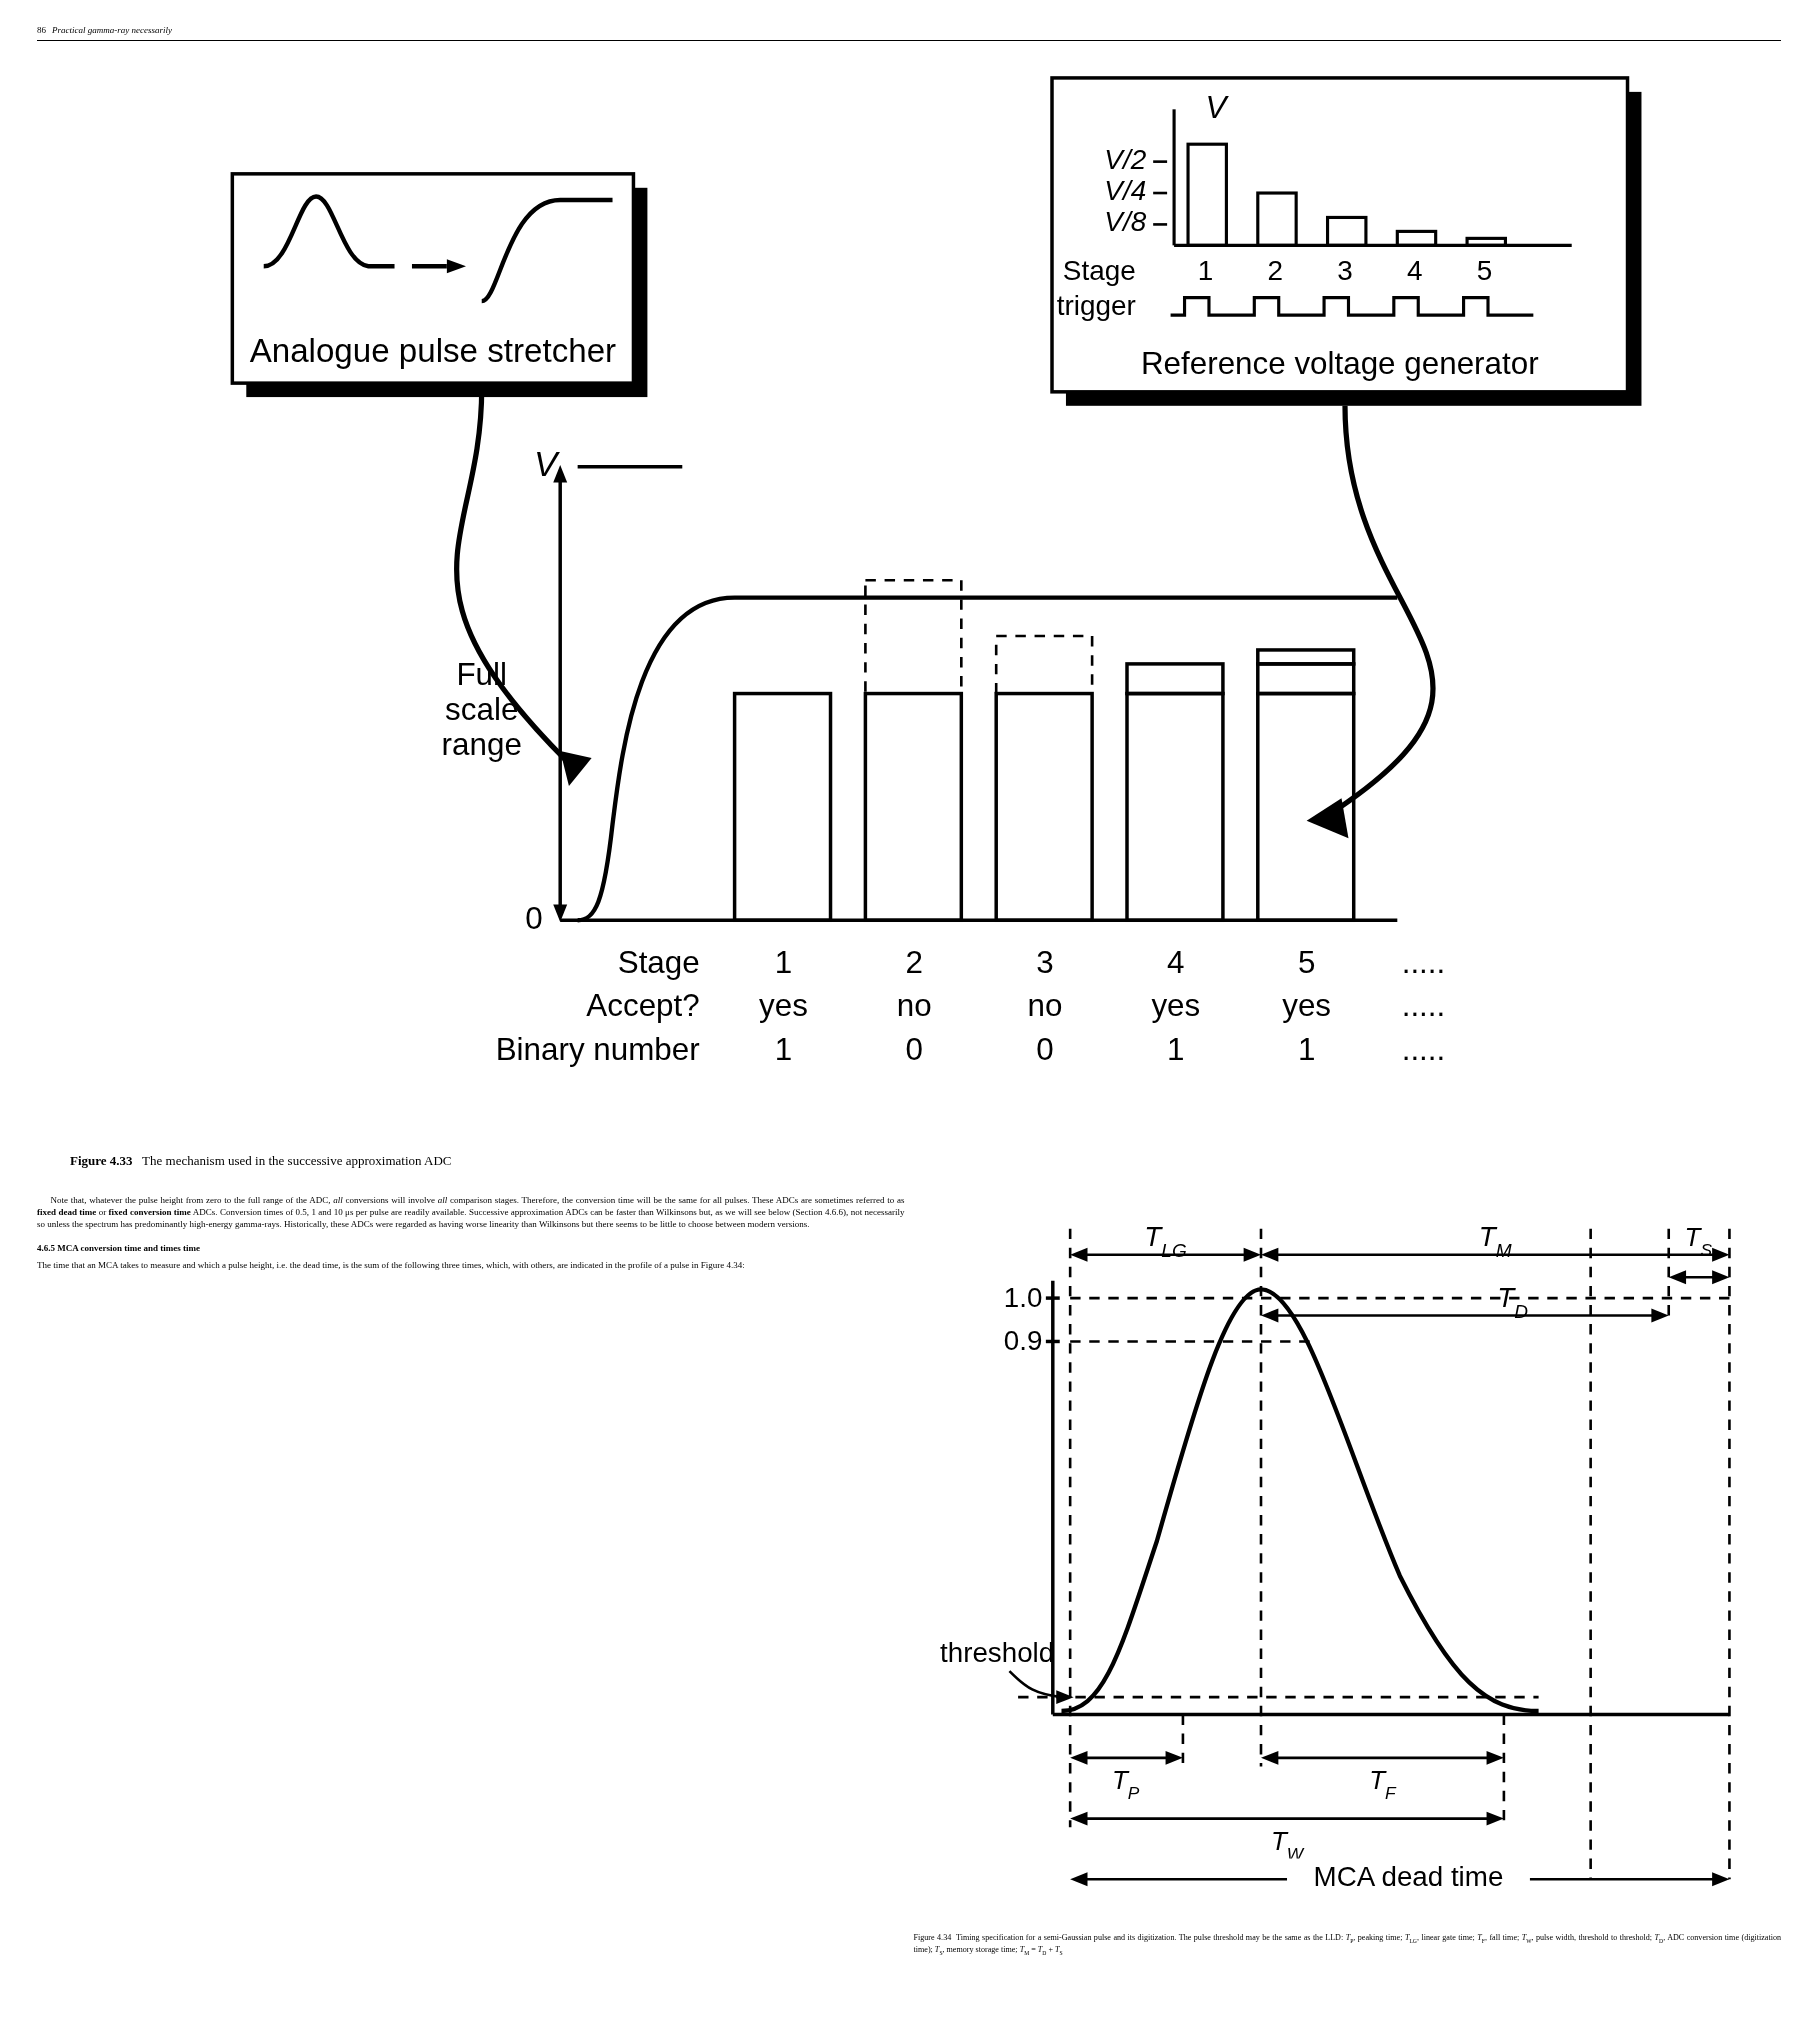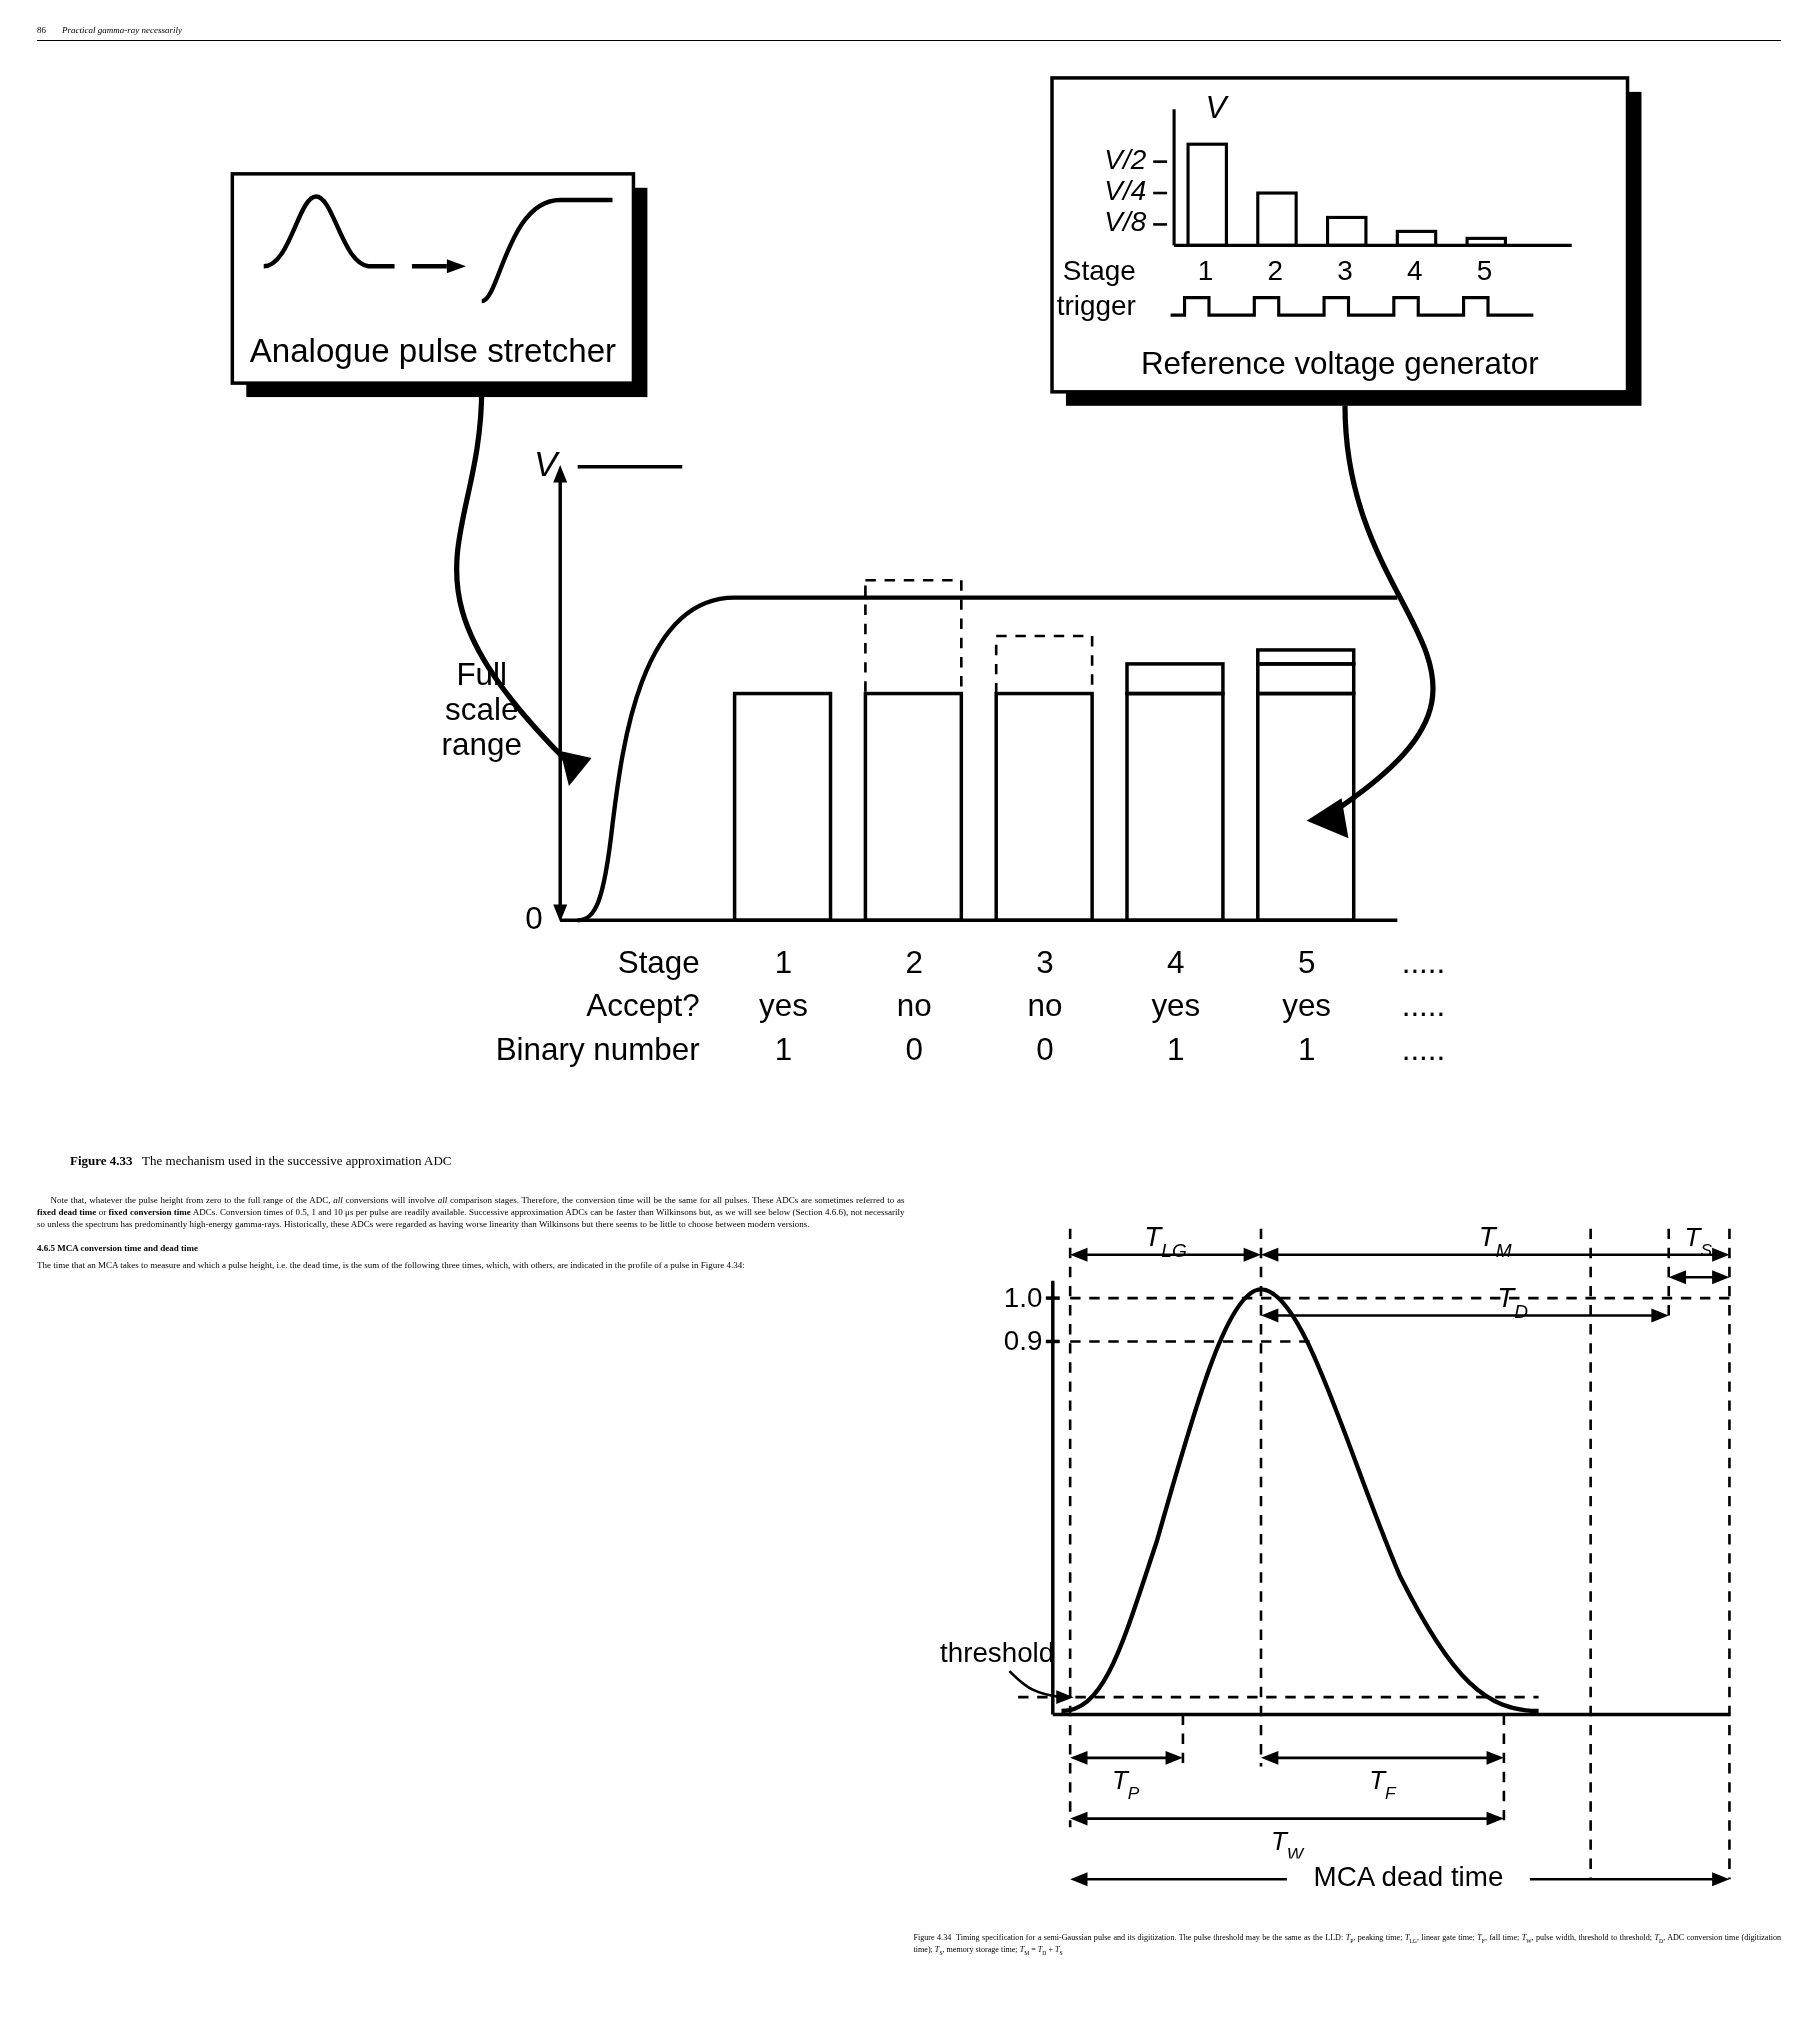--- a/index.html
+++ b/index.html
@@ -7,21 +7,21 @@
     background: #fff;
     margin: 0;
     padding: 24.4px 37px;
     color: #000;
     font-size: 9px;
     line-height: 1.35;
   }
   .header-line {
     display: flex;
     align-items: baseline;
-    gap: 16px;
+    gap: 6px;
     font-size: 9px;
     margin-bottom: 3.3px;
   }
   .page-number { font-weight: normal; }
   .running-title { font-style: italic; }
   hr.rule {
     border: none;
     border-top: 0.6px solid #000;
     margin: 0 0 16.3px 0;
   }
@@ -172,21 +172,21 @@
   <span class="fignum">Figure 4.33</span>&nbsp;&nbsp;
   <span>The mechanism used in the successive approximation ADC</span>
 </div>
 </div>
 
 <div class="two-col">
   <div class="col">
     <p class="body">
       Note that, whatever the pulse height from zero to the full range of the ADC, <span class="it">all</span> conversions will involve <span class="it">all</span> comparison stages. Therefore, the conversion time will be the same for all pulses. These ADCs are sometimes referred to as <b>fixed dead time</b> or <b>fixed conversion time</b> ADCs. Conversion times of 0.5, 1 and 10&nbsp;μs per pulse are readily available. Successive approximation ADCs can be faster than Wilkinsons but, as we will see below (Section 4.6.6), not necessarily so unless the spectrum has predominantly high-energy gamma-rays. Historically, these ADCs were regarded as having worse linearity than Wilkinsons but there seems to be little to choose between modern versions.
     </p>
-    <div class="section-heading">4.6.5 MCA conversion time and dead time</div>
+    <div class="section-heading">4.6.5 MCA conversion time and times time</div>
     <p class="body" style="text-indent:0">The time that an MCA takes to measure and which a pulse height, i.e. the dead time, is the sum of the following three times, which, with others, are indicated in the profile of a pulse in Figure 4.34:</p>
   </div>
 
   <div class="col">
     
     <svg viewBox="0 0 500 420" width="100%" style="font-size:22px">
 
       <line x1="90" y1="20" x2="90" y2="365" stroke="#000" stroke-width="1.5" stroke-dasharray="6 5"></line>
       <line x1="200" y1="20" x2="200" y2="330" stroke="#000" stroke-width="1.5" stroke-dasharray="6 5"></line>
       <line x1="390" y1="20" x2="390" y2="395" stroke="#000" stroke-width="1.5" stroke-dasharray="6 5"></line>

